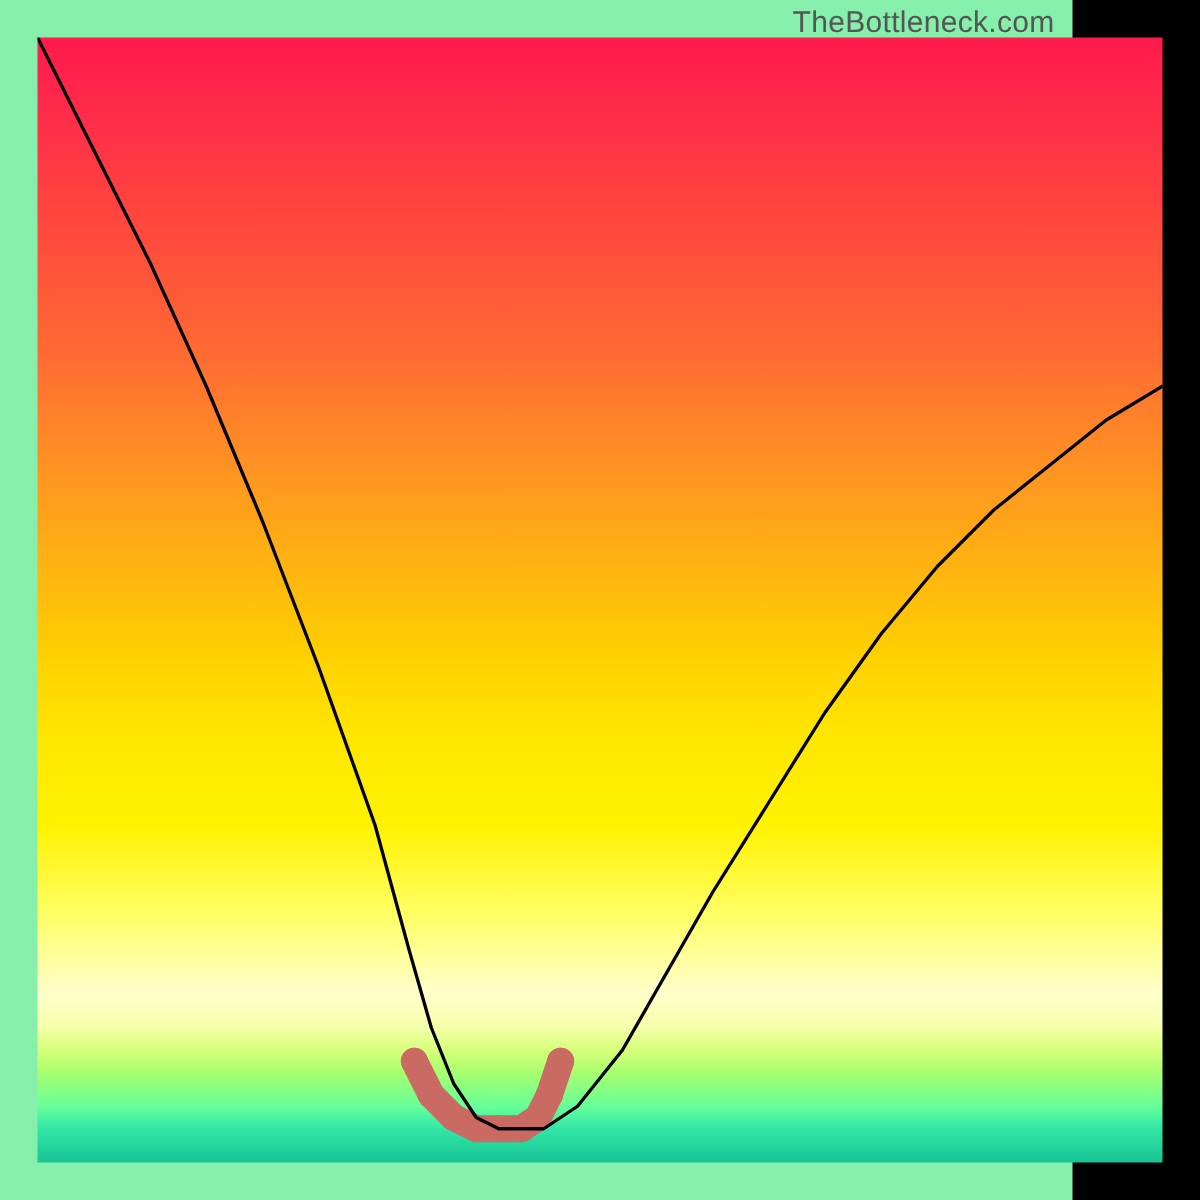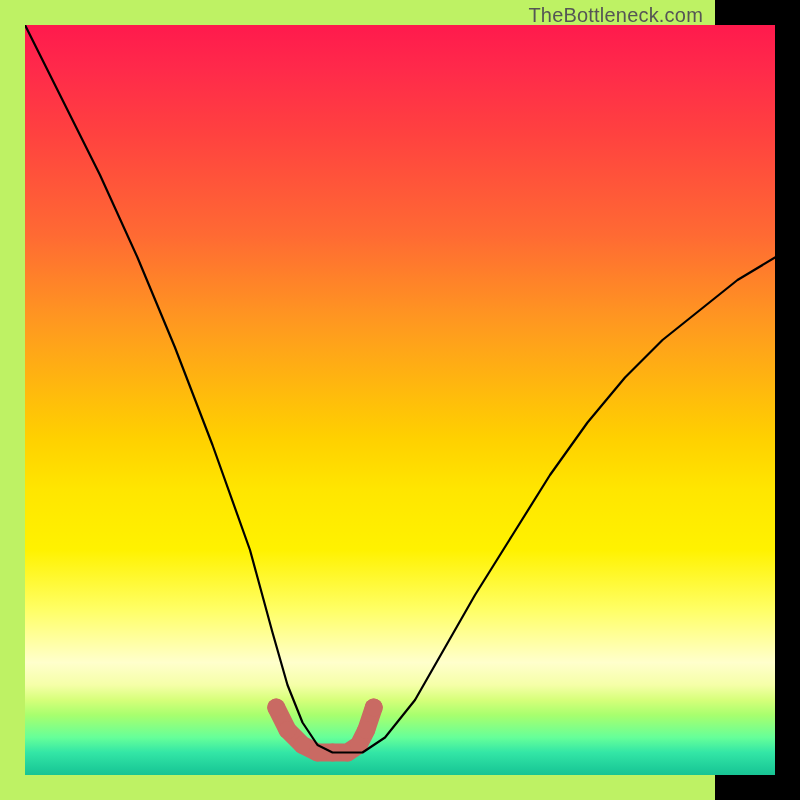--- a/index.html
+++ b/index.html
@@ -8,21 +8,21 @@
     width: 800px;
     height: 800px;
     background: #000;
     overflow: hidden;
     font-family: Arial, Helvetica, sans-serif;
   }
   .chart-wrap {
     position: relative;
     width: 715px;
     height: 800px;
-    background: #bef264;
+    background: #86efac;
   }
   .plot-area {
     position: absolute;
     left: 25px;
     top: 25px;
     width: 750px;
     height: 750px;
     
     background: linear-gradient(to bottom,
       #ff1a4d 0%,

